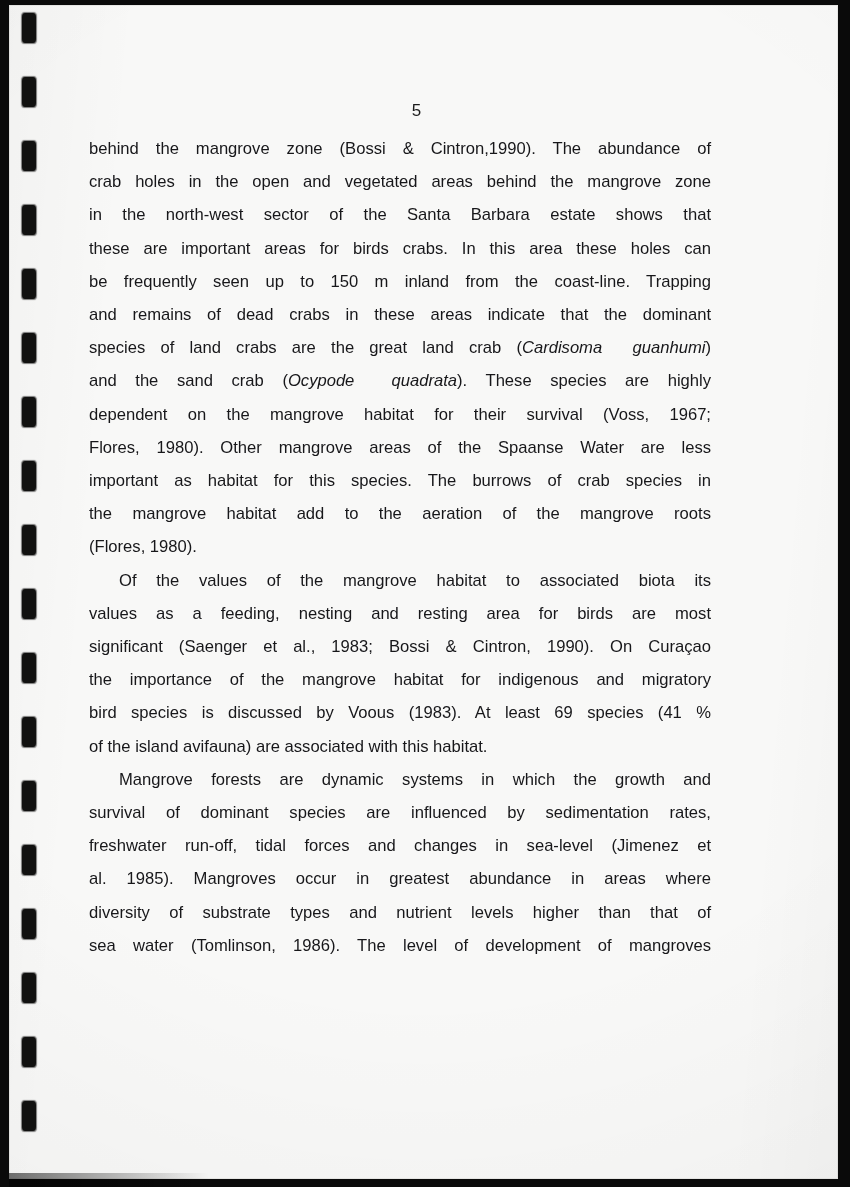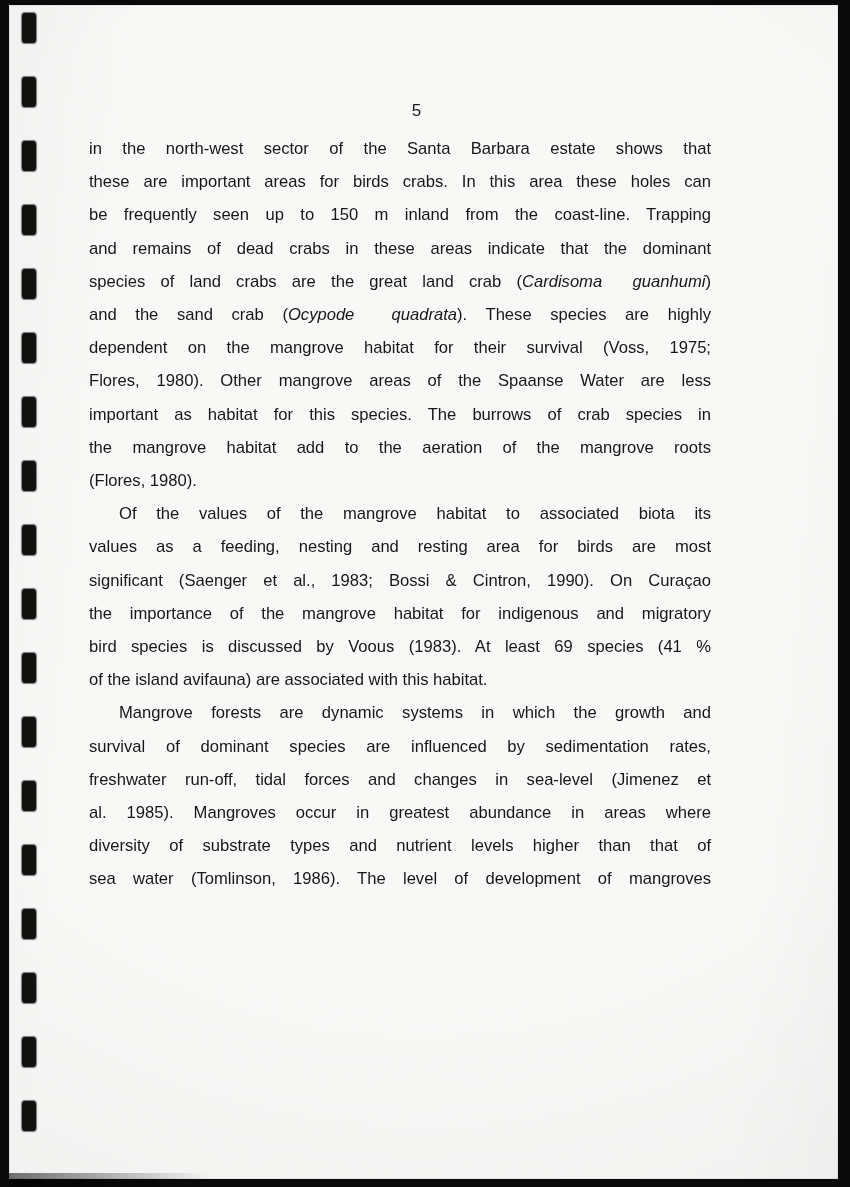--- a/index.html
+++ b/index.html
@@ -164,27 +164,29 @@
       <div class="punch-hole" style="top: 1037px; width: 14px; height: 30px;"></div>
       <div class="punch-hole" style="top: 1101px; width: 14px; height: 30px;"></div>
     </div>
 
   <div id="page-number">
     <span>5</span>
   </div>
 
   <div id="body-text">
       <p class="para">
+        <span class="tline"><span>behind the mangrove zone (Bossi &amp; Cintron,1990). The abundance of</span></span>
+        <span class="tline"><span>crab holes in the open and vegetated areas behind the mangrove zone</span></span>
         <span class="tline"><span>in the north-west sector of the Santa Barbara estate shows that</span></span>
         <span class="tline"><span>these are important areas for birds crabs. In this area these holes can</span></span>
         <span class="tline"><span>be frequently seen up to 150 m inland from the coast-line. Trapping</span></span>
         <span class="tline"><span>and remains of dead crabs in these areas indicate that the dominant</span></span>
         <span class="tline"><span>species of land crabs are the great land crab (</span><span class="sci">Cardisoma  guanhumi</span><span>)</span></span>
         <span class="tline"><span>and the sand crab (</span><span class="sci">Ocypode  quadrata</span><span>). These species are highly</span></span>
-        <span class="tline"><span>dependent on the mangrove habitat for their survival (Voss, 1975;</span></span>
+        <span class="tline"><span>dependent on the mangrove habitat for their survival (Voss, 1967;</span></span>
         <span class="tline"><span>Flores, 1980). Other mangrove areas of the Spaanse Water are less</span></span>
         <span class="tline"><span>important as habitat for this species. The burrows of crab species in</span></span>
         <span class="tline"><span>the mangrove habitat add to the aeration of the mangrove roots</span></span>
         <span class="tline last"><span>(Flores, 1980).</span></span>
       </p>
       <p class="para">
         <span class="tline indent"><span>Of the values of the mangrove habitat to associated biota its</span></span>
         <span class="tline"><span>values as a feeding, nesting and resting area for birds are most</span></span>
         <span class="tline"><span>significant (Saenger et al., 1983; Bossi &amp; Cintron, 1990). On Curaçao</span></span>
         <span class="tline"><span>the importance of the mangrove habitat for indigenous and migratory</span></span>

